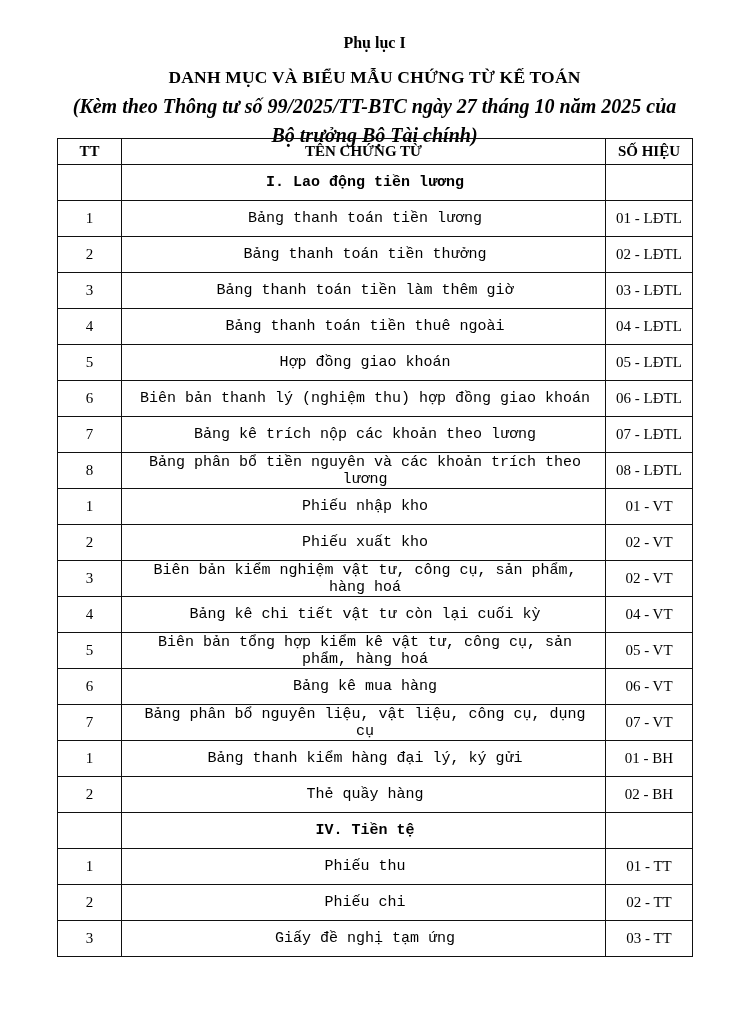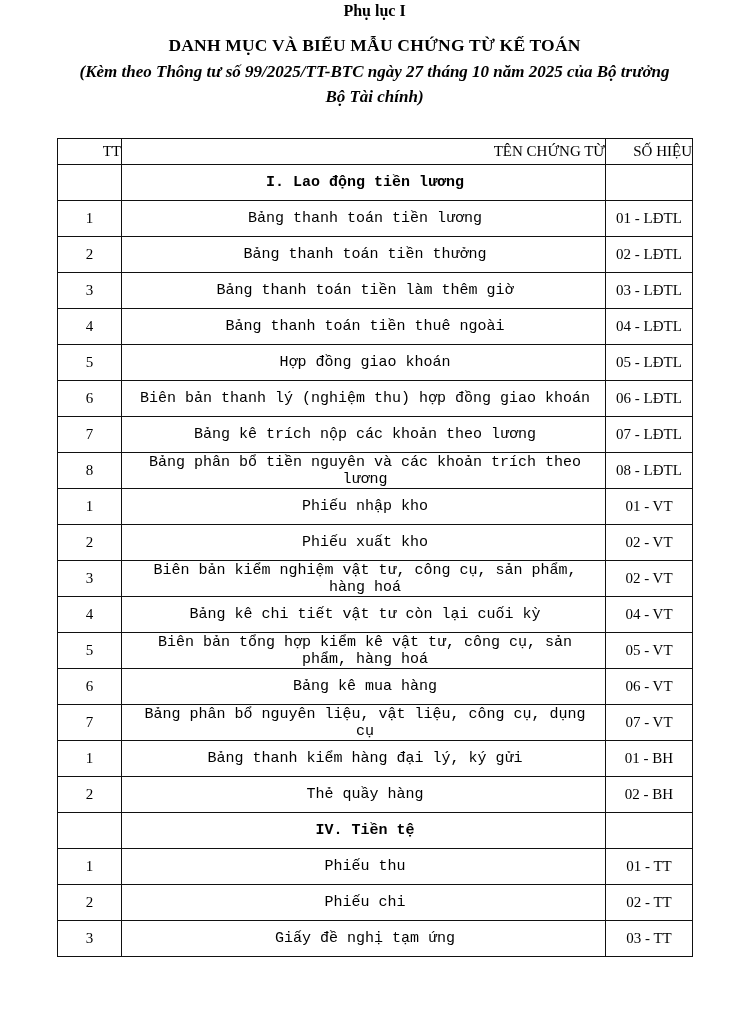--- a/index.html
+++ b/index.html
@@ -6,32 +6,33 @@
   html, body {
     width: 749px; height: 1024px;
     background: #ffffff;
     font-family: "Liberation Serif", "DejaVu Serif", serif;
     color: #000;
     overflow: hidden;
   }
   .page {
     position: relative;
     width: 749px; height: 852px;
+    padding-top: 32px;
   }
   .doc-header { text-align: center; line-height: 1.32; }
   .appendix-label {
     font-size: 16px; font-weight: bold;
   }
   .doc-title {
     font-size: 17.5px; font-weight: bold;
     letter-spacing: 0.2px;
     margin-top: 13px;
   }
   .doc-subtitle {
-    font-size: 17px; font-weight: bold; font-style: italic;
+    font-size: 20px; font-weight: bold; font-style: italic;
     width: 610px;
     margin: 3px auto 0 auto;
     line-height: 1.45;
   }
   table.doc-table {
     position: absolute;
     left: 57px; top: 138px;
     width: 635px;
     border-collapse: collapse;
     table-layout: fixed;
@@ -39,22 +40,22 @@
   .doc-table col.c-tt   { width: 64px;  }
   .doc-table col.c-name { width: 484px; }
   .doc-table col.c-code { width: 87px;  }
   .doc-table th, .doc-table td {
     border: 1.8px solid #111;
     font-size: 15px;
     vertical-align: middle;
   }
   .doc-table th {
     height: 26px;
-    font-weight: normal;
-    text-align: right;
+    font-weight: bold;
+    text-align: center;
     font-size: 15px;
   }
   .doc-table td { height: 36px; }
   td.cell-tt   { text-align: center; }
   td.cell-name { text-align: center; padding-left: 9px; padding-right: 6px; font-family: Liberation Mono, monospace; }
   td.cell-code { text-align: center; }
   tr.section-row td.cell-name { font-weight: bold; }
 </style>
 </head>
 <body>

